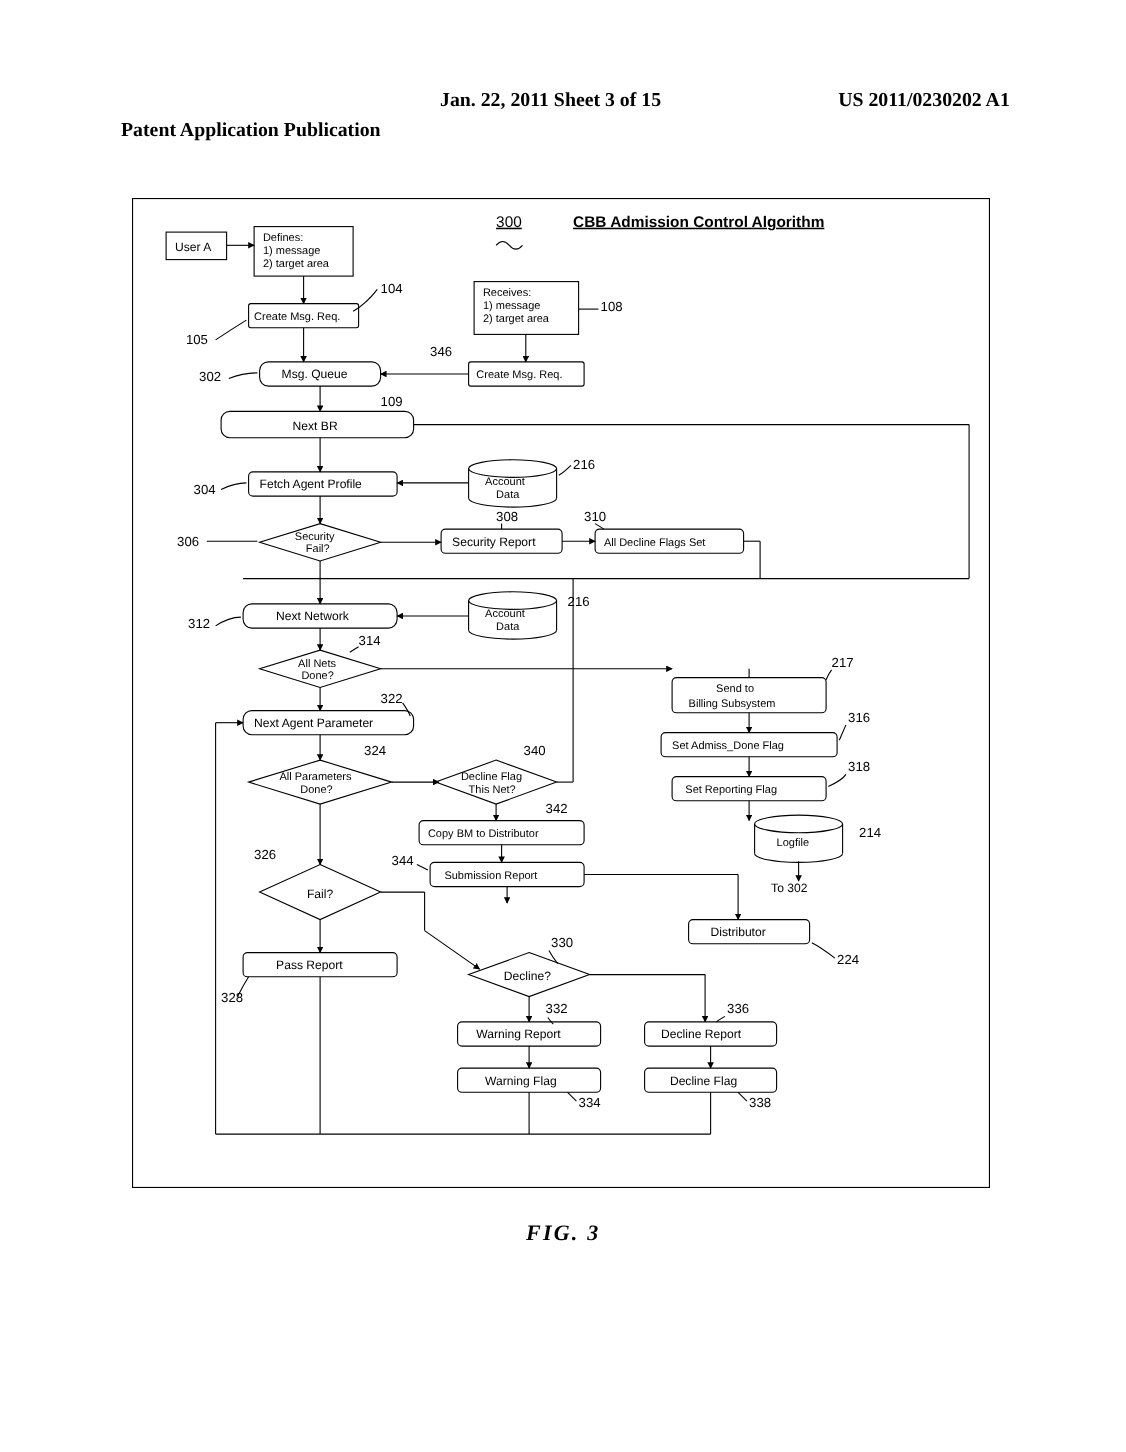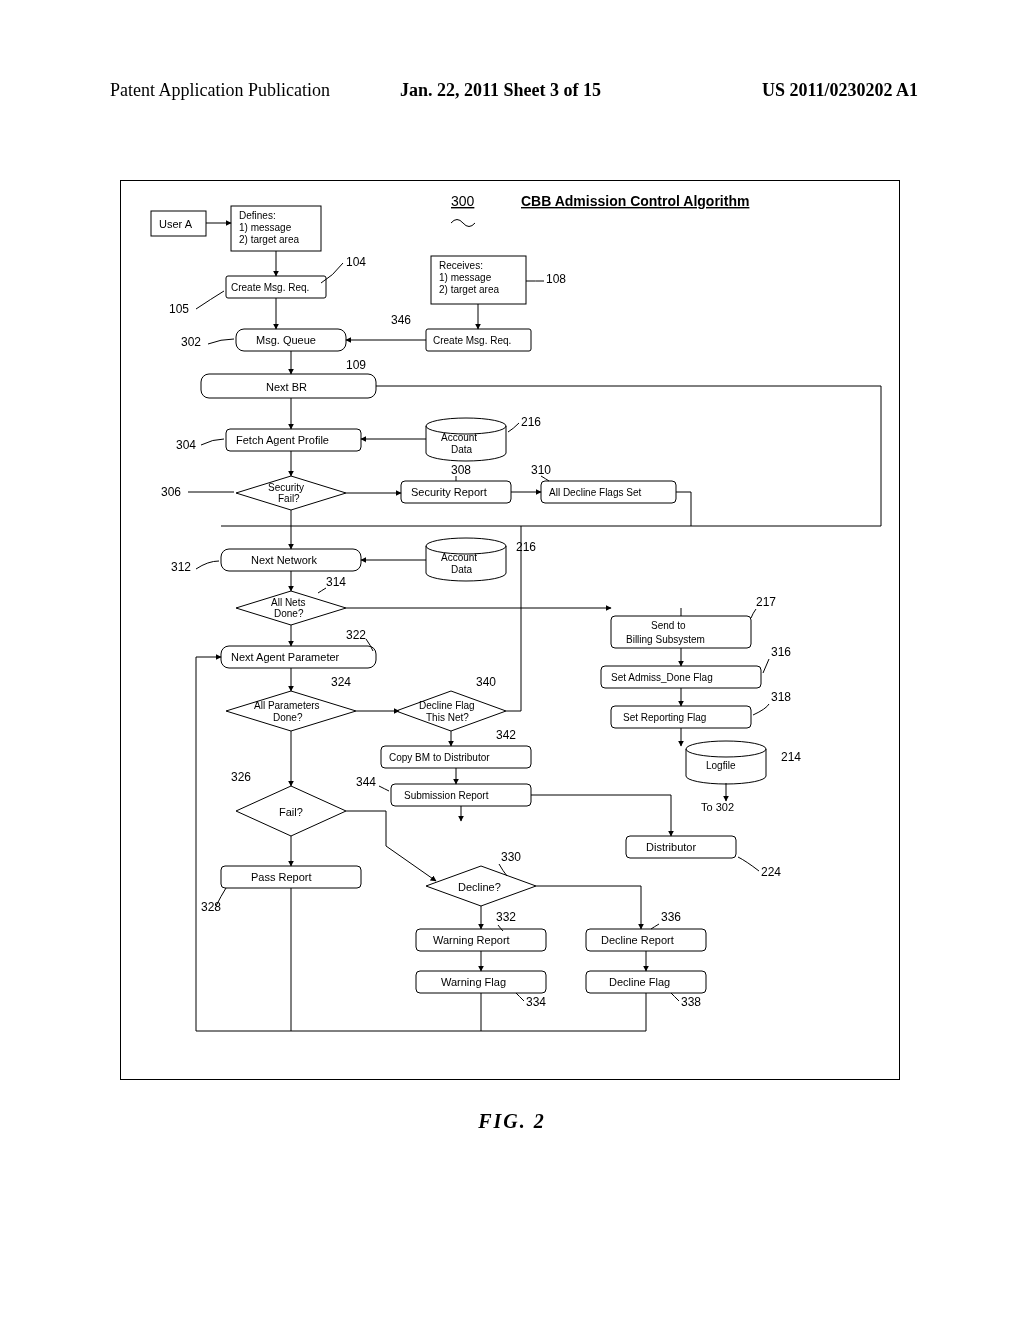--- a/index.html
+++ b/index.html
@@ -14,21 +14,21 @@
     position: relative;
     box-sizing: border-box;
   }
   .header {
     position: absolute;
     top: 80px;
     left: 0;
     width: 100%;
     font-size: 18px;
   }
-  .header .left { position: absolute; left: 110px; font-weight: normal; }
+  .header .left { position: absolute; left: 110px; font-weight: bold; margin-top: 28px; }
   .header .center { position: absolute; left: 400px; font-weight: bold; }
   .header .right { position: absolute; right: 106px; font-weight: bold; }
   .figure-area {
     position: absolute;
     top: 180px;
     left: 120px;
     width: 780px;
     height: 900px;
     border: 1px solid #000;
     box-sizing: border-box;
@@ -294,14 +294,14 @@
       <text x="488" y="805" class="mid">Decline Flag</text>
       <text x="560" y="825" class="label">338</text>
       <path d="M 558 820 Q 553 815 550 812" stroke="#000" fill="none"></path>
       <line x1="525" y1="812" x2="525" y2="850" stroke="#000"></line>
       <line x1="525" y1="850" x2="360" y2="850" stroke="#000"></line>
 
       <line x1="760" y1="205" x2="760" y2="345" stroke="#000"></line>
     </svg>
   </div>
 
-  <div class="fig-caption">FIG. 2</div>
+  <div class="fig-caption">FIG. 3</div>
 </div>
 
 </body></html>

